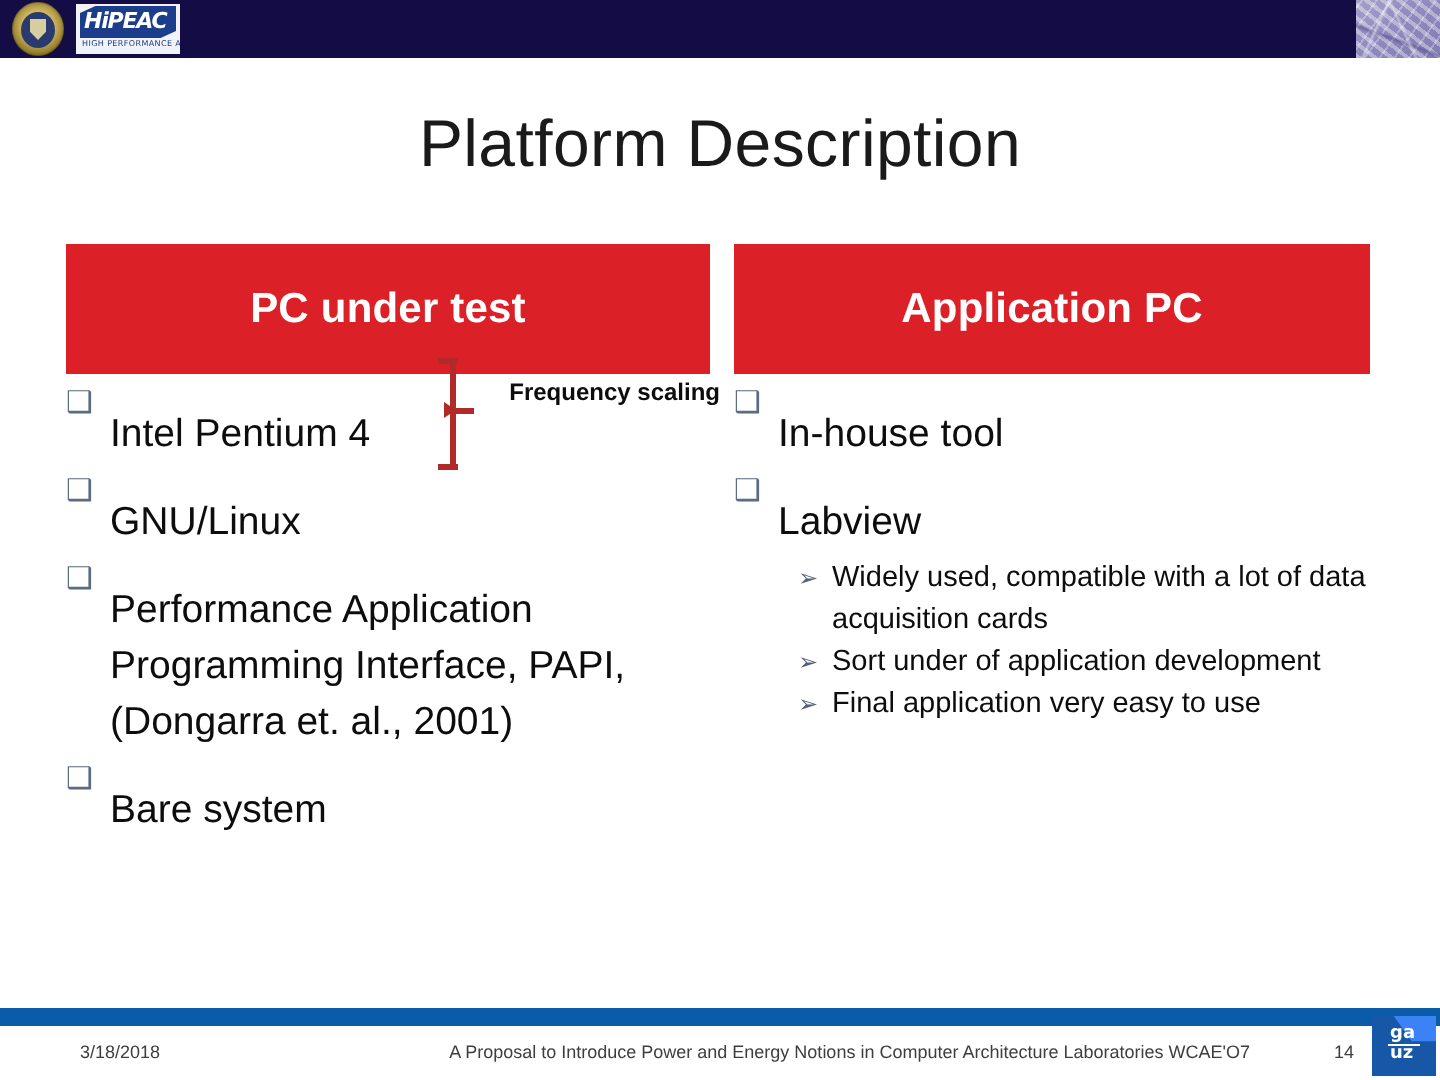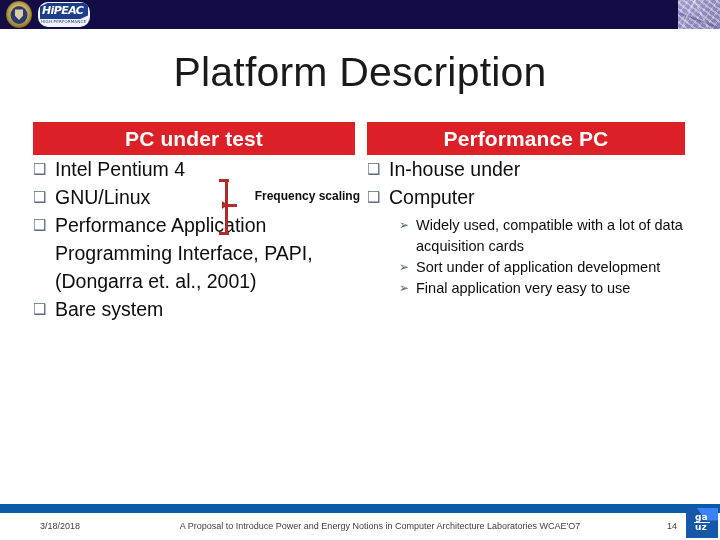--- a/index.html
+++ b/index.html
@@ -55,21 +55,20 @@
     background: #d8cda0;
     clip-path: polygon(0 0, 100% 0, 100% 62%, 50% 100%, 0 62%);
   }
   
   .hipeac-logo {
     position: absolute;
     left: 38px; top: 2px;
     width: 52px; height: 25px;
     background: #f2f3f8;
     overflow: hidden;
-    border-radius: 10px;
   }
   .hipeac-shape {
     position: absolute;
     left: 2px; top: 1px;
     width: 48px; height: 16px;
     background: #1c3c8c;
     clip-path: polygon(0 22%, 16% 0, 100% 0, 100% 78%, 84% 100%, 0 100%);
   }
   .hipeac-word {
     position: absolute;
@@ -111,37 +110,37 @@
       linear-gradient(65deg, transparent 52%, rgba(255,255,255,0.4) 54%, transparent 57%),
       linear-gradient(200deg, transparent 60%, rgba(70,62,125,0.45) 63%, transparent 68%);
   }
 
   
   .slide-title {
     position: absolute;
     left: 0; top: 52px;
     width: 720px;
     text-align: center;
-    font-size: 41px;
+    font-size: 33px;
     font-weight: normal;
     color: #1a1a1a;
     letter-spacing: 0.2px;
     line-height: 40px;
   }
 
   
   .col {
     position: absolute;
     top: 122px;
   }
   .col-left  { left: 33px;  width: 322px; }
   .col-right { left: 367px; width: 318px; }
 
   .section-bar {
-    height: 33px;
+    height: 65px;
     background: #dc2027;
     display: flex;
     align-items: center;
     justify-content: center;
     color: #ffffff;
     font-size: 21px;
     font-weight: bold;
     letter-spacing: 0.1px;
   }
 
@@ -158,21 +157,21 @@
     color: #0d0d0d;
   }
   .bullet-glyph {
     flex: 0 0 auto;
     width: 22px;
     color: #5a6b84;
     font-size: 15px;
     line-height: 28px;
     font-family: "DejaVu Sans", sans-serif;
   }
-  .bullet-text { flex: 1 1 auto; }
+  .bullet-text { flex: 1 1 auto; margin-top: 16px; }
 
   
   .subbullet-list {
     margin: 4px 0 0 0;
     padding: 0 0 0 32px;
     list-style: none;
   }
   .subbullet {
     display: flex;
     align-items: flex-start;
@@ -260,21 +259,21 @@
     line-height: 14px;
   }
   .footer-date {
     position: absolute;
     left: 40px; top: 0;
   }
   .footer-center {
     position: absolute;
     left: 135px; top: 0;
     width: 490px;
-    text-align: center;
+    text-align: right;
     white-space: nowrap;
   }
   .footer-page {
     position: absolute;
     left: 657px; top: 0;
     width: 20px;
     text-align: right;
   }
   
   .gaz-logo {
@@ -348,30 +347,30 @@
       <span class="bullet-text">Performance Application Programming Interface, PAPI, (Dongarra et. al., 2001)</span>
     </li>
     <li class="bullet">
       <span class="bullet-glyph">❑</span>
       <span class="bullet-text">Bare system</span>
     </li>
   </ul>
 </div>
 
 <div class="col col-right">
-  <div class="section-bar">Performance PC</div>
+  <div class="section-bar">Application PC</div>
 
   <ul class="bullet-list">
     <li class="bullet">
       <span class="bullet-glyph">❑</span>
-      <span class="bullet-text">In-house under</span>
-    </li>
-    <li class="bullet">
-      <span class="bullet-glyph">❑</span>
-      <span class="bullet-text">Computer</span>
+      <span class="bullet-text">In-house tool</span>
+    </li>
+    <li class="bullet">
+      <span class="bullet-glyph">❑</span>
+      <span class="bullet-text">Labview</span>
     </li>
   </ul>
 
   <ul class="subbullet-list">
     <li class="subbullet">
       <span class="subbullet-glyph">➢</span>
       <span class="subbullet-text">Widely used, compatible with a lot of data acquisition cards</span>
     </li>
     <li class="subbullet">
       <span class="subbullet-glyph">➢</span>

